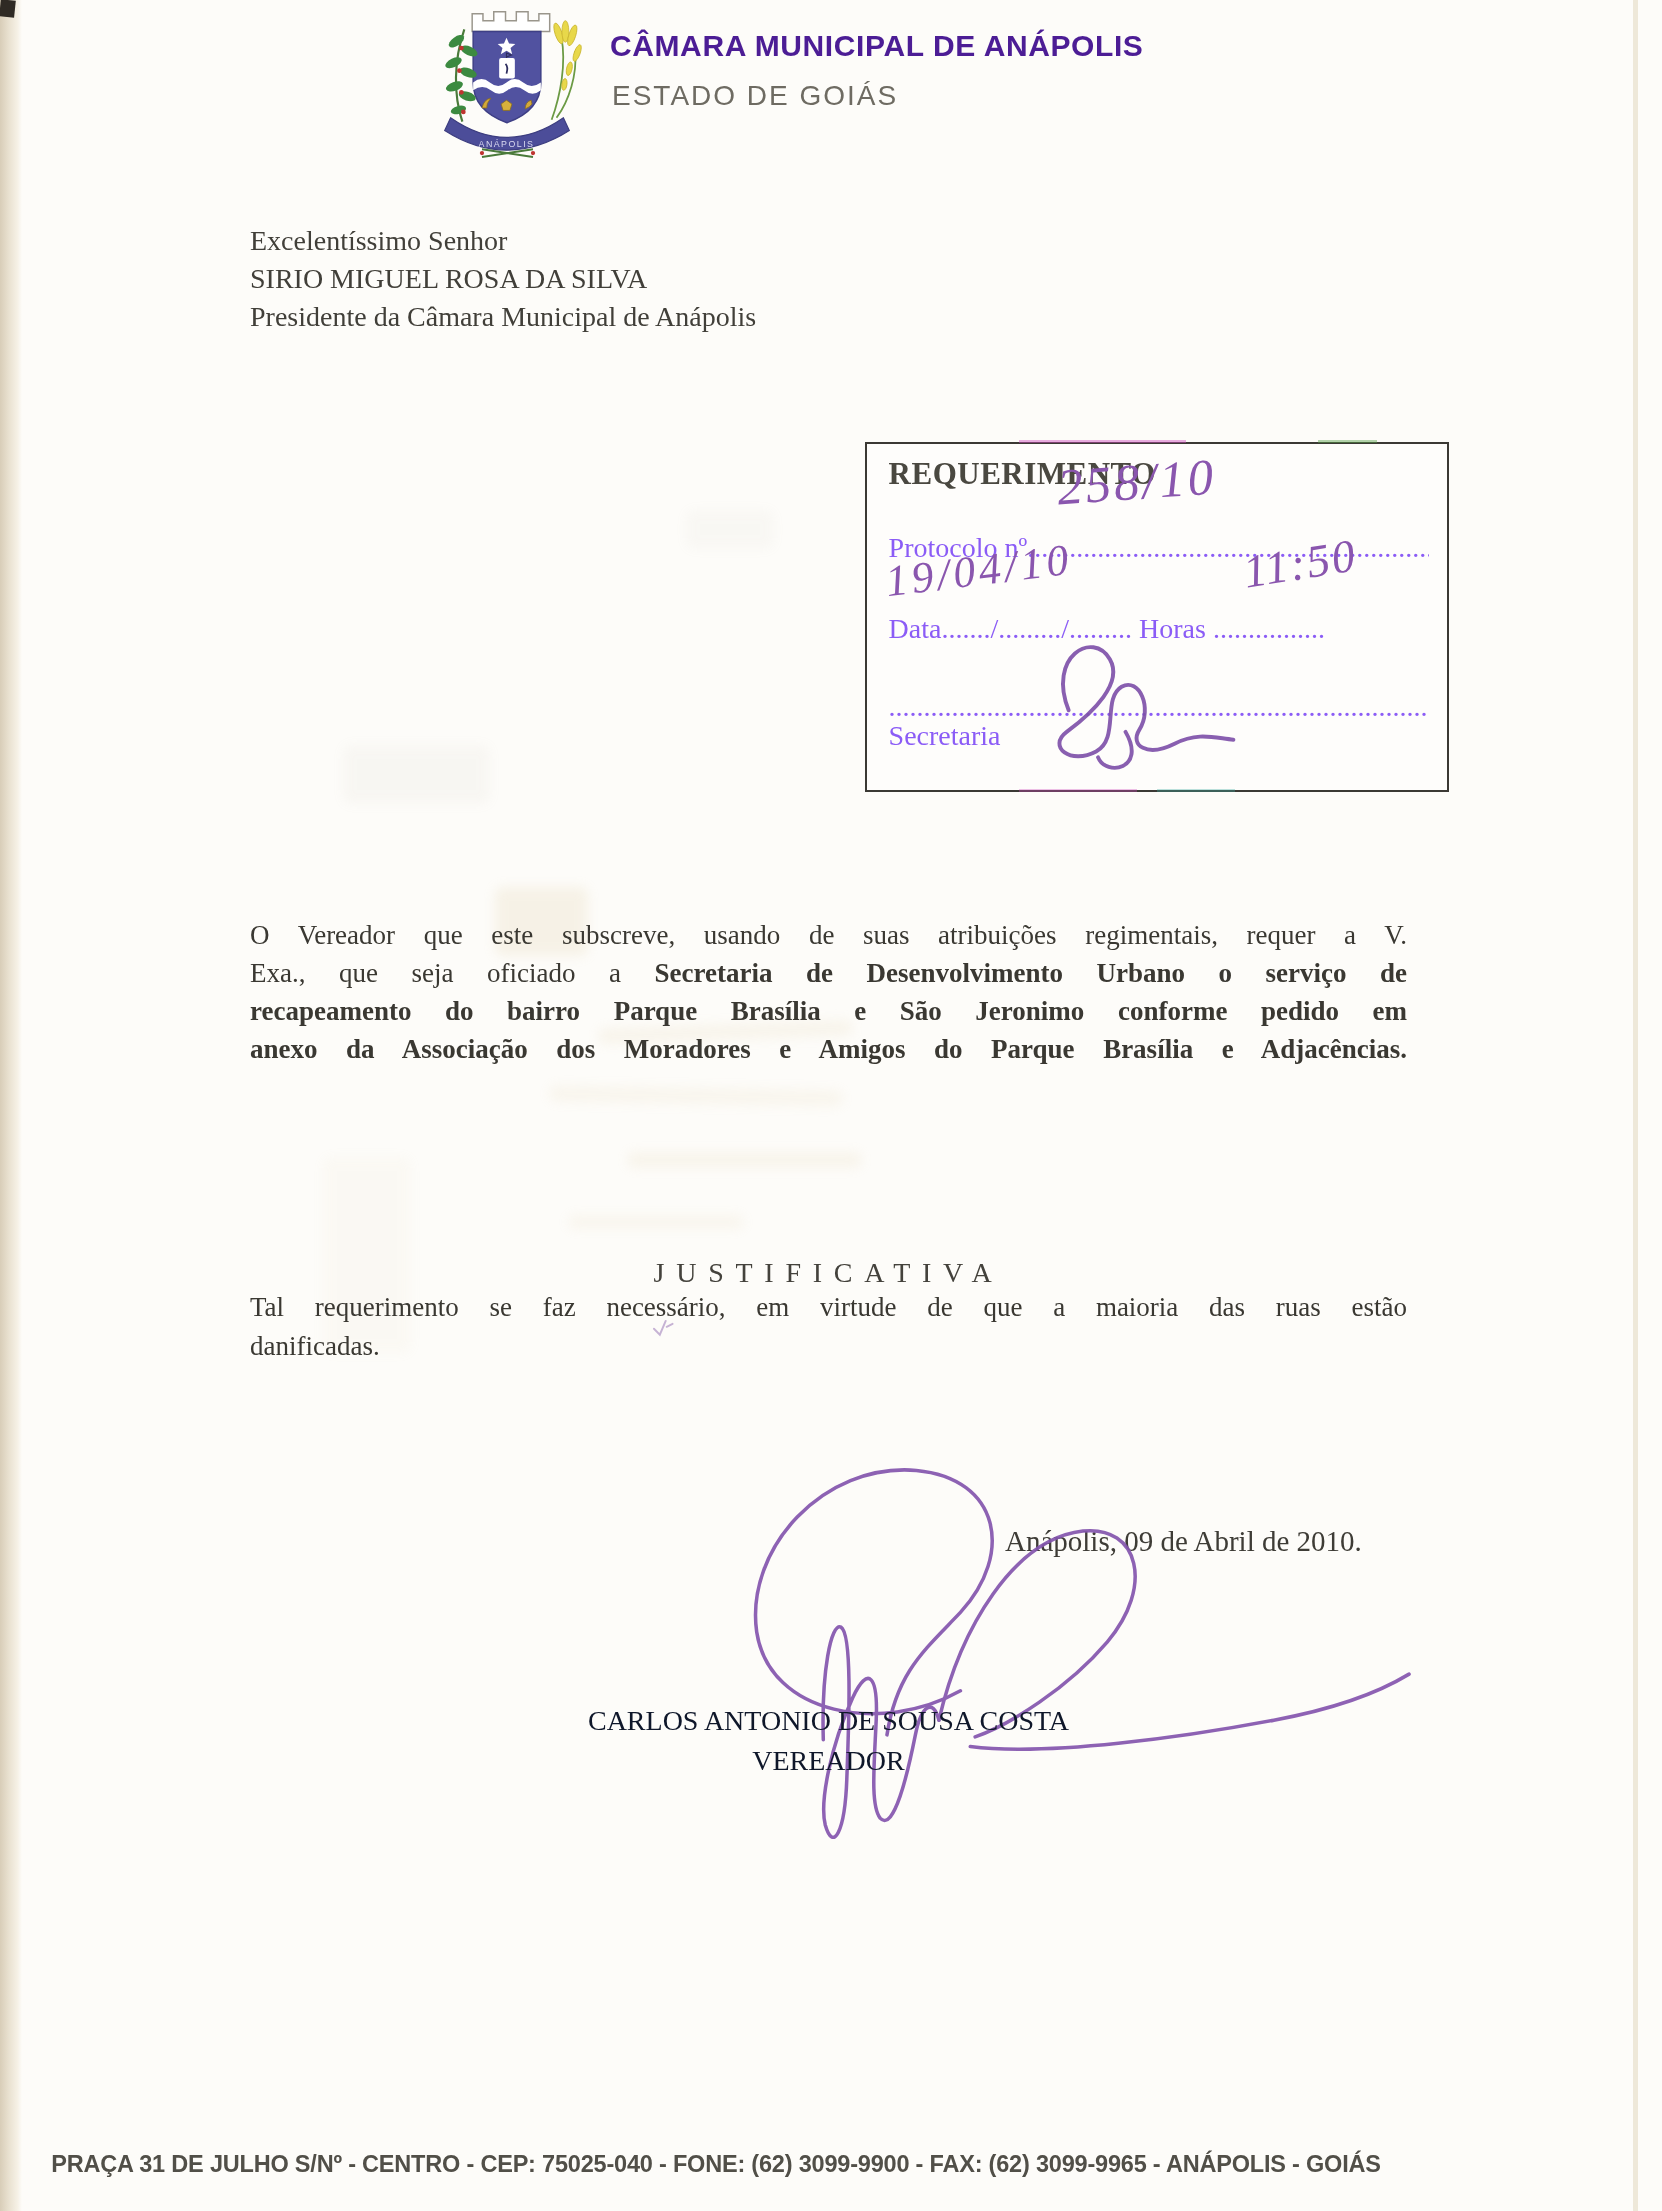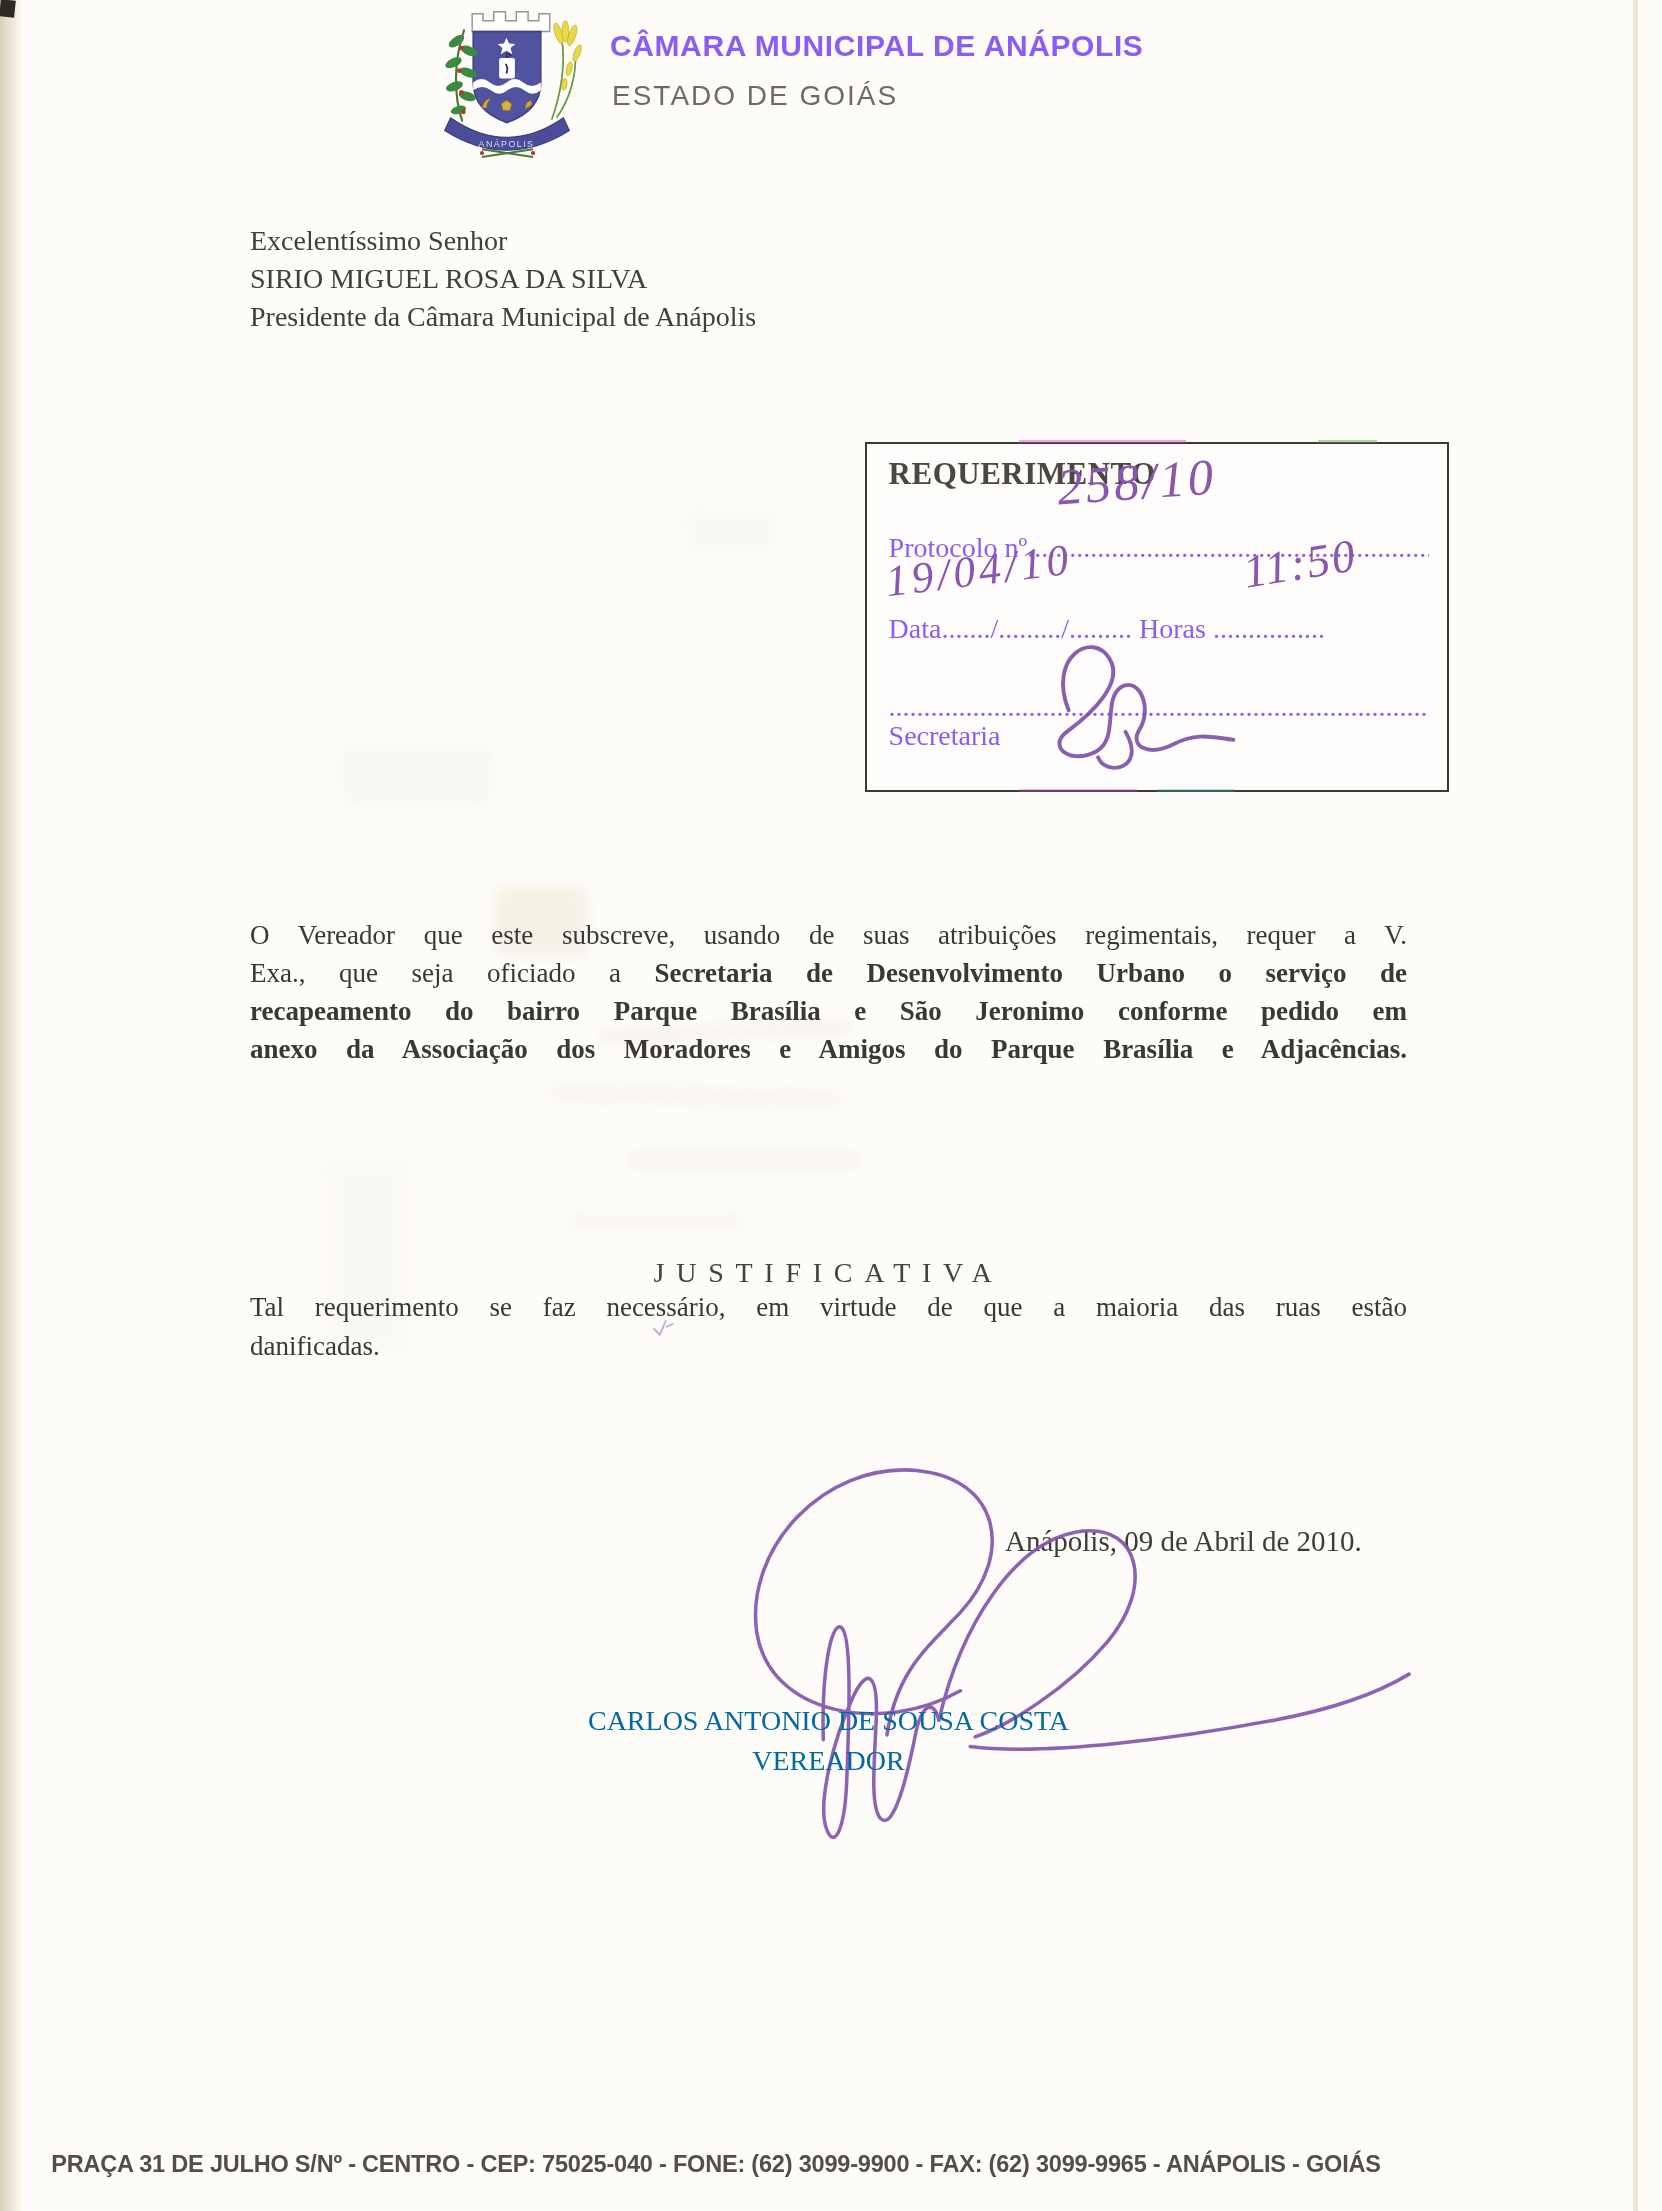--- a/index.html
+++ b/index.html
@@ -16,21 +16,21 @@
   .edge-left{position:absolute;left:0;top:0;width:21.6px;height:2211px;
     background:linear-gradient(90deg,#d8cdb8 0,#e9e1d0 40%,#f6f1e6 80%,#fdfcf9 100%);}
   .edge-right{position:absolute;left:1633px;top:0;width:4.9px;height:2211px;background:#e6ddc8;opacity:.65;}
   .corner-mark{position:absolute;left:0;top:0;width:14.7px;height:16.7px;background:#2f2a24;transform:rotate(6deg);}
   .ghost{position:absolute;background:#dcc99e;border-radius:7.8px;filter:blur(5.9px);}
   .ghost.gray{background:#b9b0a0;}
 
   
   .crest{position:absolute;left:421px;top:2px;}
   .org-name{position:absolute;left:610px;top:29px;font-family:"Liberation Sans",sans-serif;
-    font-weight:bold;font-size:30px;letter-spacing:0.6px;color:#8b5cf6;}
+    font-weight:bold;font-size:30px;letter-spacing:0.6px;color:#4c1d95;}
   .org-sub{position:absolute;left:612px;top:80px;font-family:"Liberation Sans",sans-serif;
     font-size:28px;letter-spacing:2px;color:#6e6b62;}
 
   
   .recipient{position:absolute;left:250px;top:222px;font-size:28px;line-height:38px;color:#413f39;}
 
   
   .stamp-box{position:absolute;left:865px;top:442px;width:584px;height:350px;
     border:2px solid #3b3934;box-sizing:border-box;background:rgba(255,255,255,.35);}
   .stamp-box .title{position:absolute;left:21.6px;top:11.8px;font-size:31px;font-weight:bold;color:#4a4840;letter-spacing:0.5px;}
@@ -53,21 +53,21 @@
     line-height:38px;color:#3a3832;}
   .jline{text-align:justify;text-align-last:justify;}
   .just-title{position:absolute;left:250px;top:1257px;width:1157px;text-align:center;
     font-size:28px;letter-spacing:.42em;color:#44423c;}
   .just-par{position:absolute;left:250px;top:1288px;width:1157px;font-size:27px;
     line-height:39px;color:#3a3832;}
   .checkmark{position:absolute;left:651px;top:1317px;opacity:.6;}
 
   
   .date-place{position:absolute;left:1005px;top:1525px;font-size:29px;color:#3e3c36;}
-  .signer{position:absolute;left:250px;width:1157px;text-align:center;font-size:28px;color:#0369a1;}
+  .signer{position:absolute;left:250px;width:1157px;text-align:center;font-size:28px;color:#0f172a;}
   .signer.name{top:1705px;}
   .signer.role{top:1745px;}
 
   .sig{position:absolute;pointer-events:none;}
   .sig.main{left:676px;top:1441px;}
   .sig.stamp{left:1000px;top:622px;}
 
   
   .fringe{position:absolute;height:2.9px;}
 

